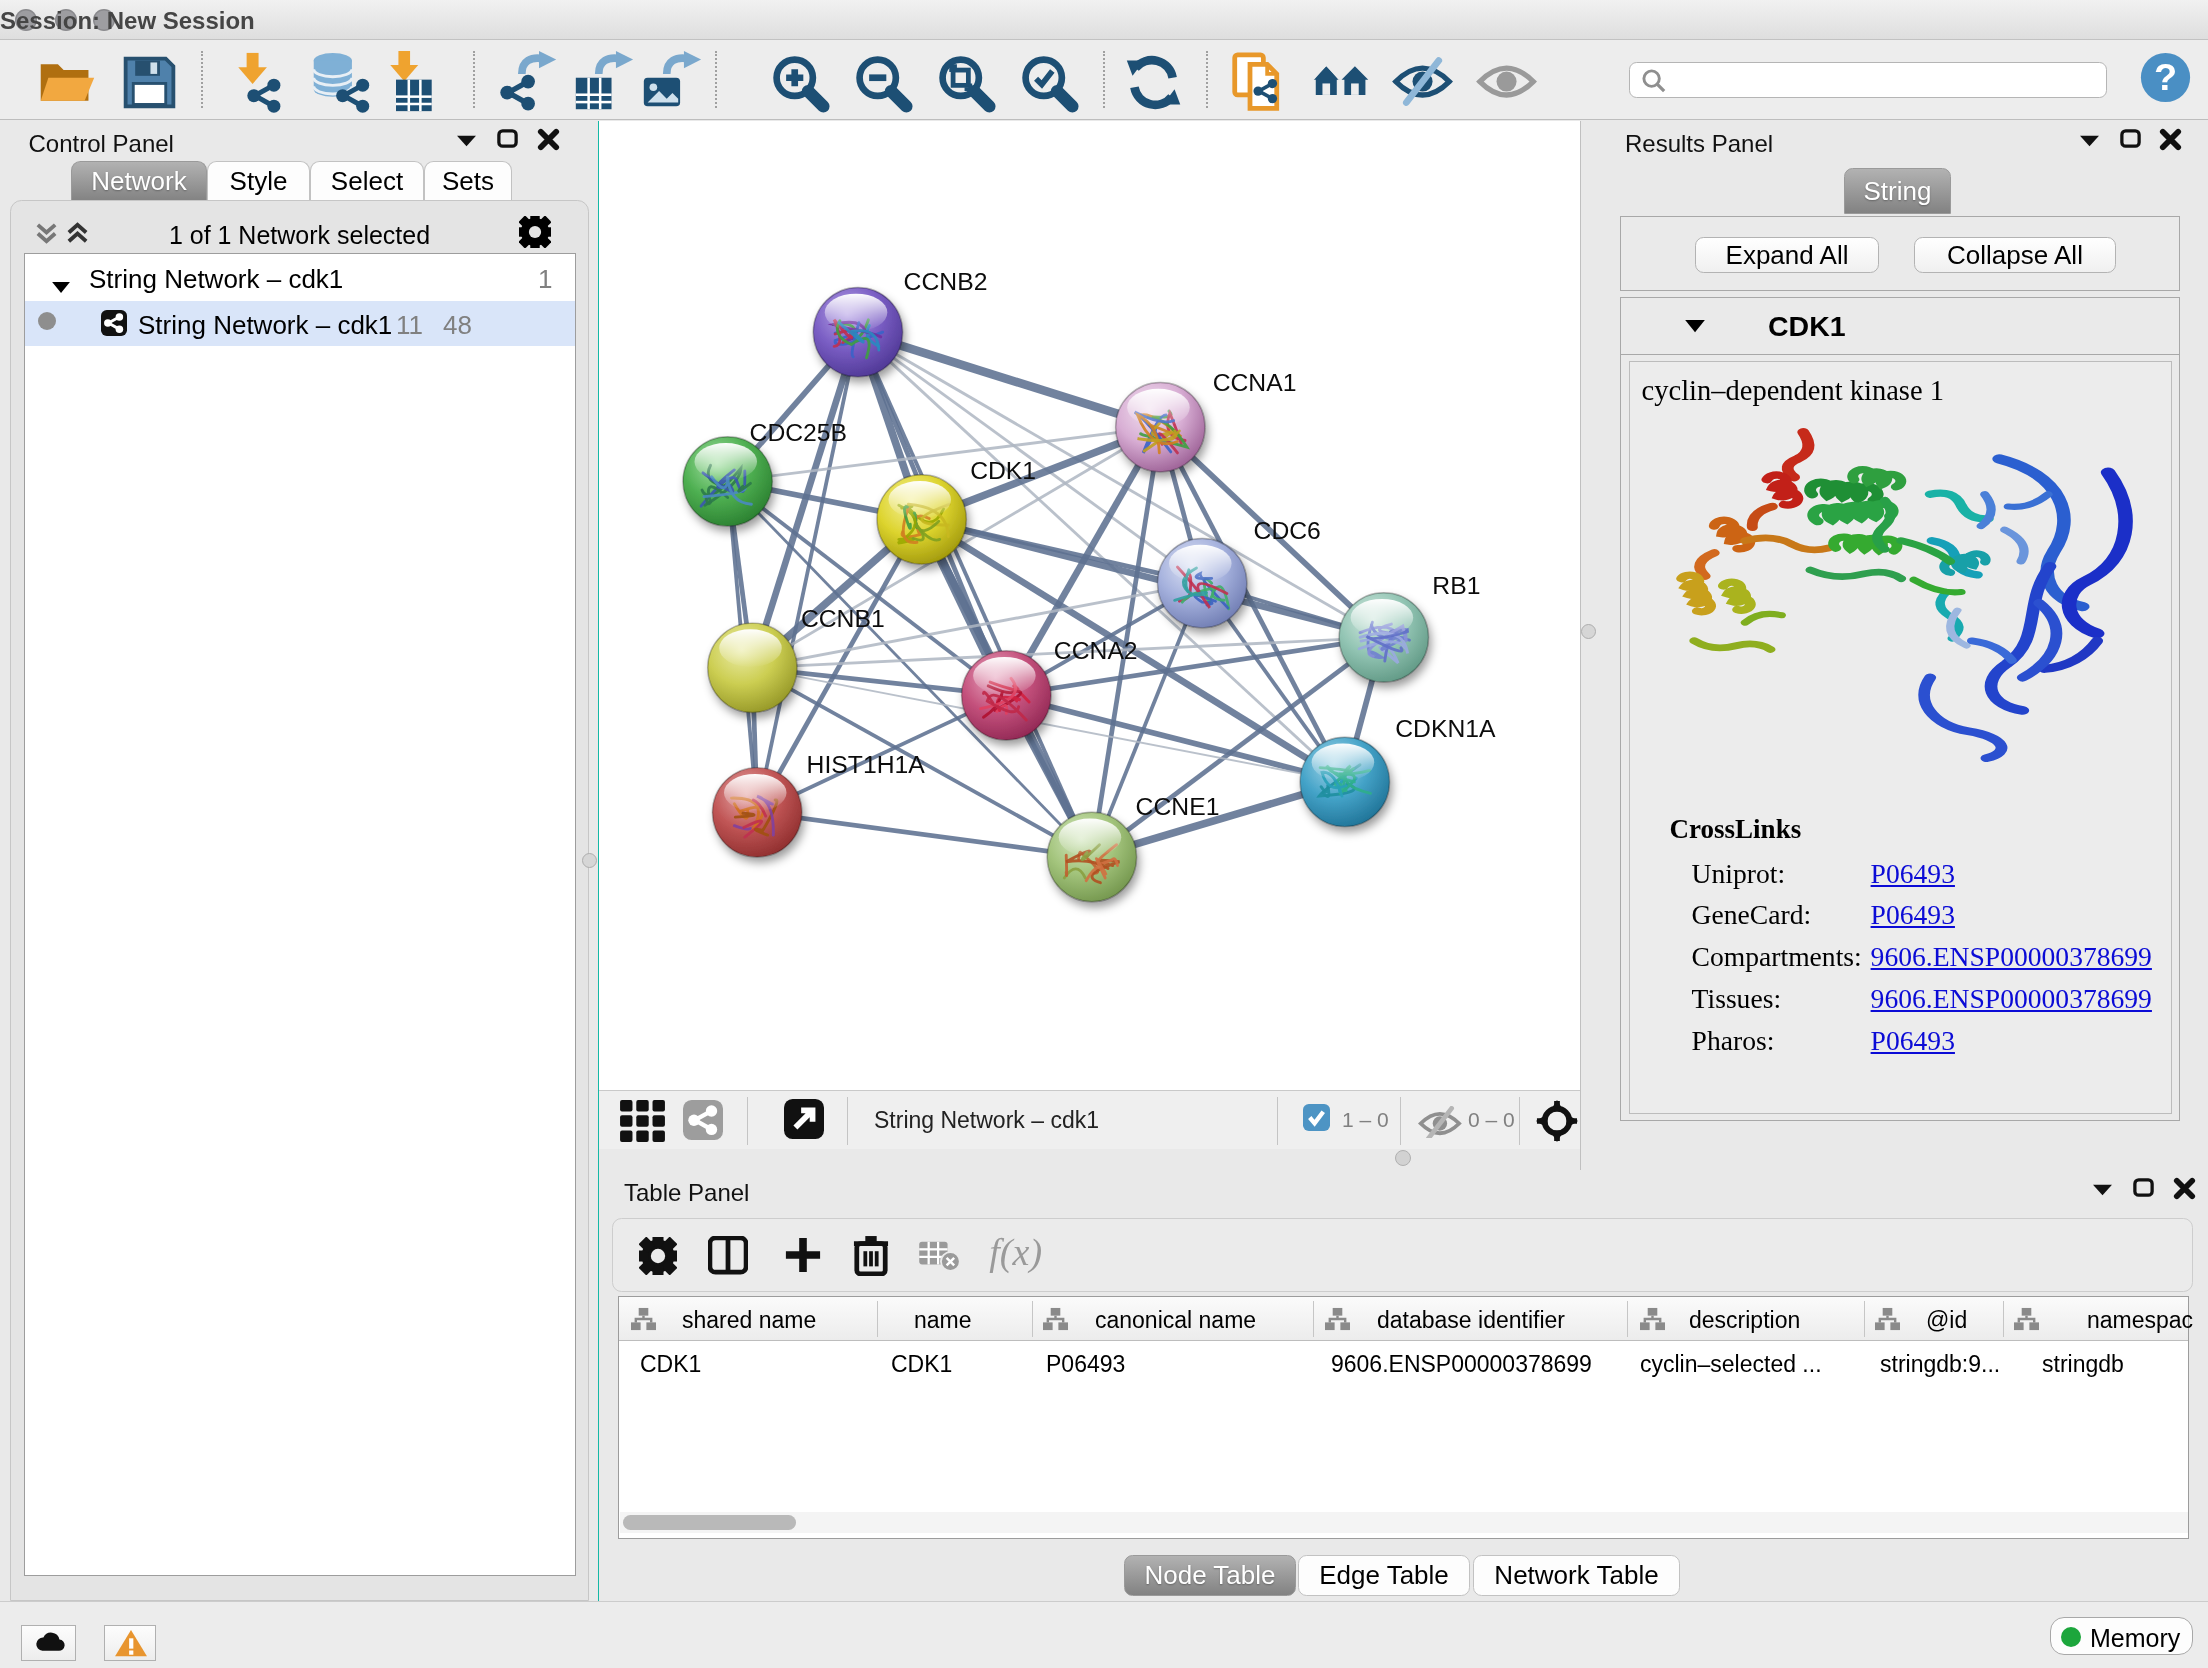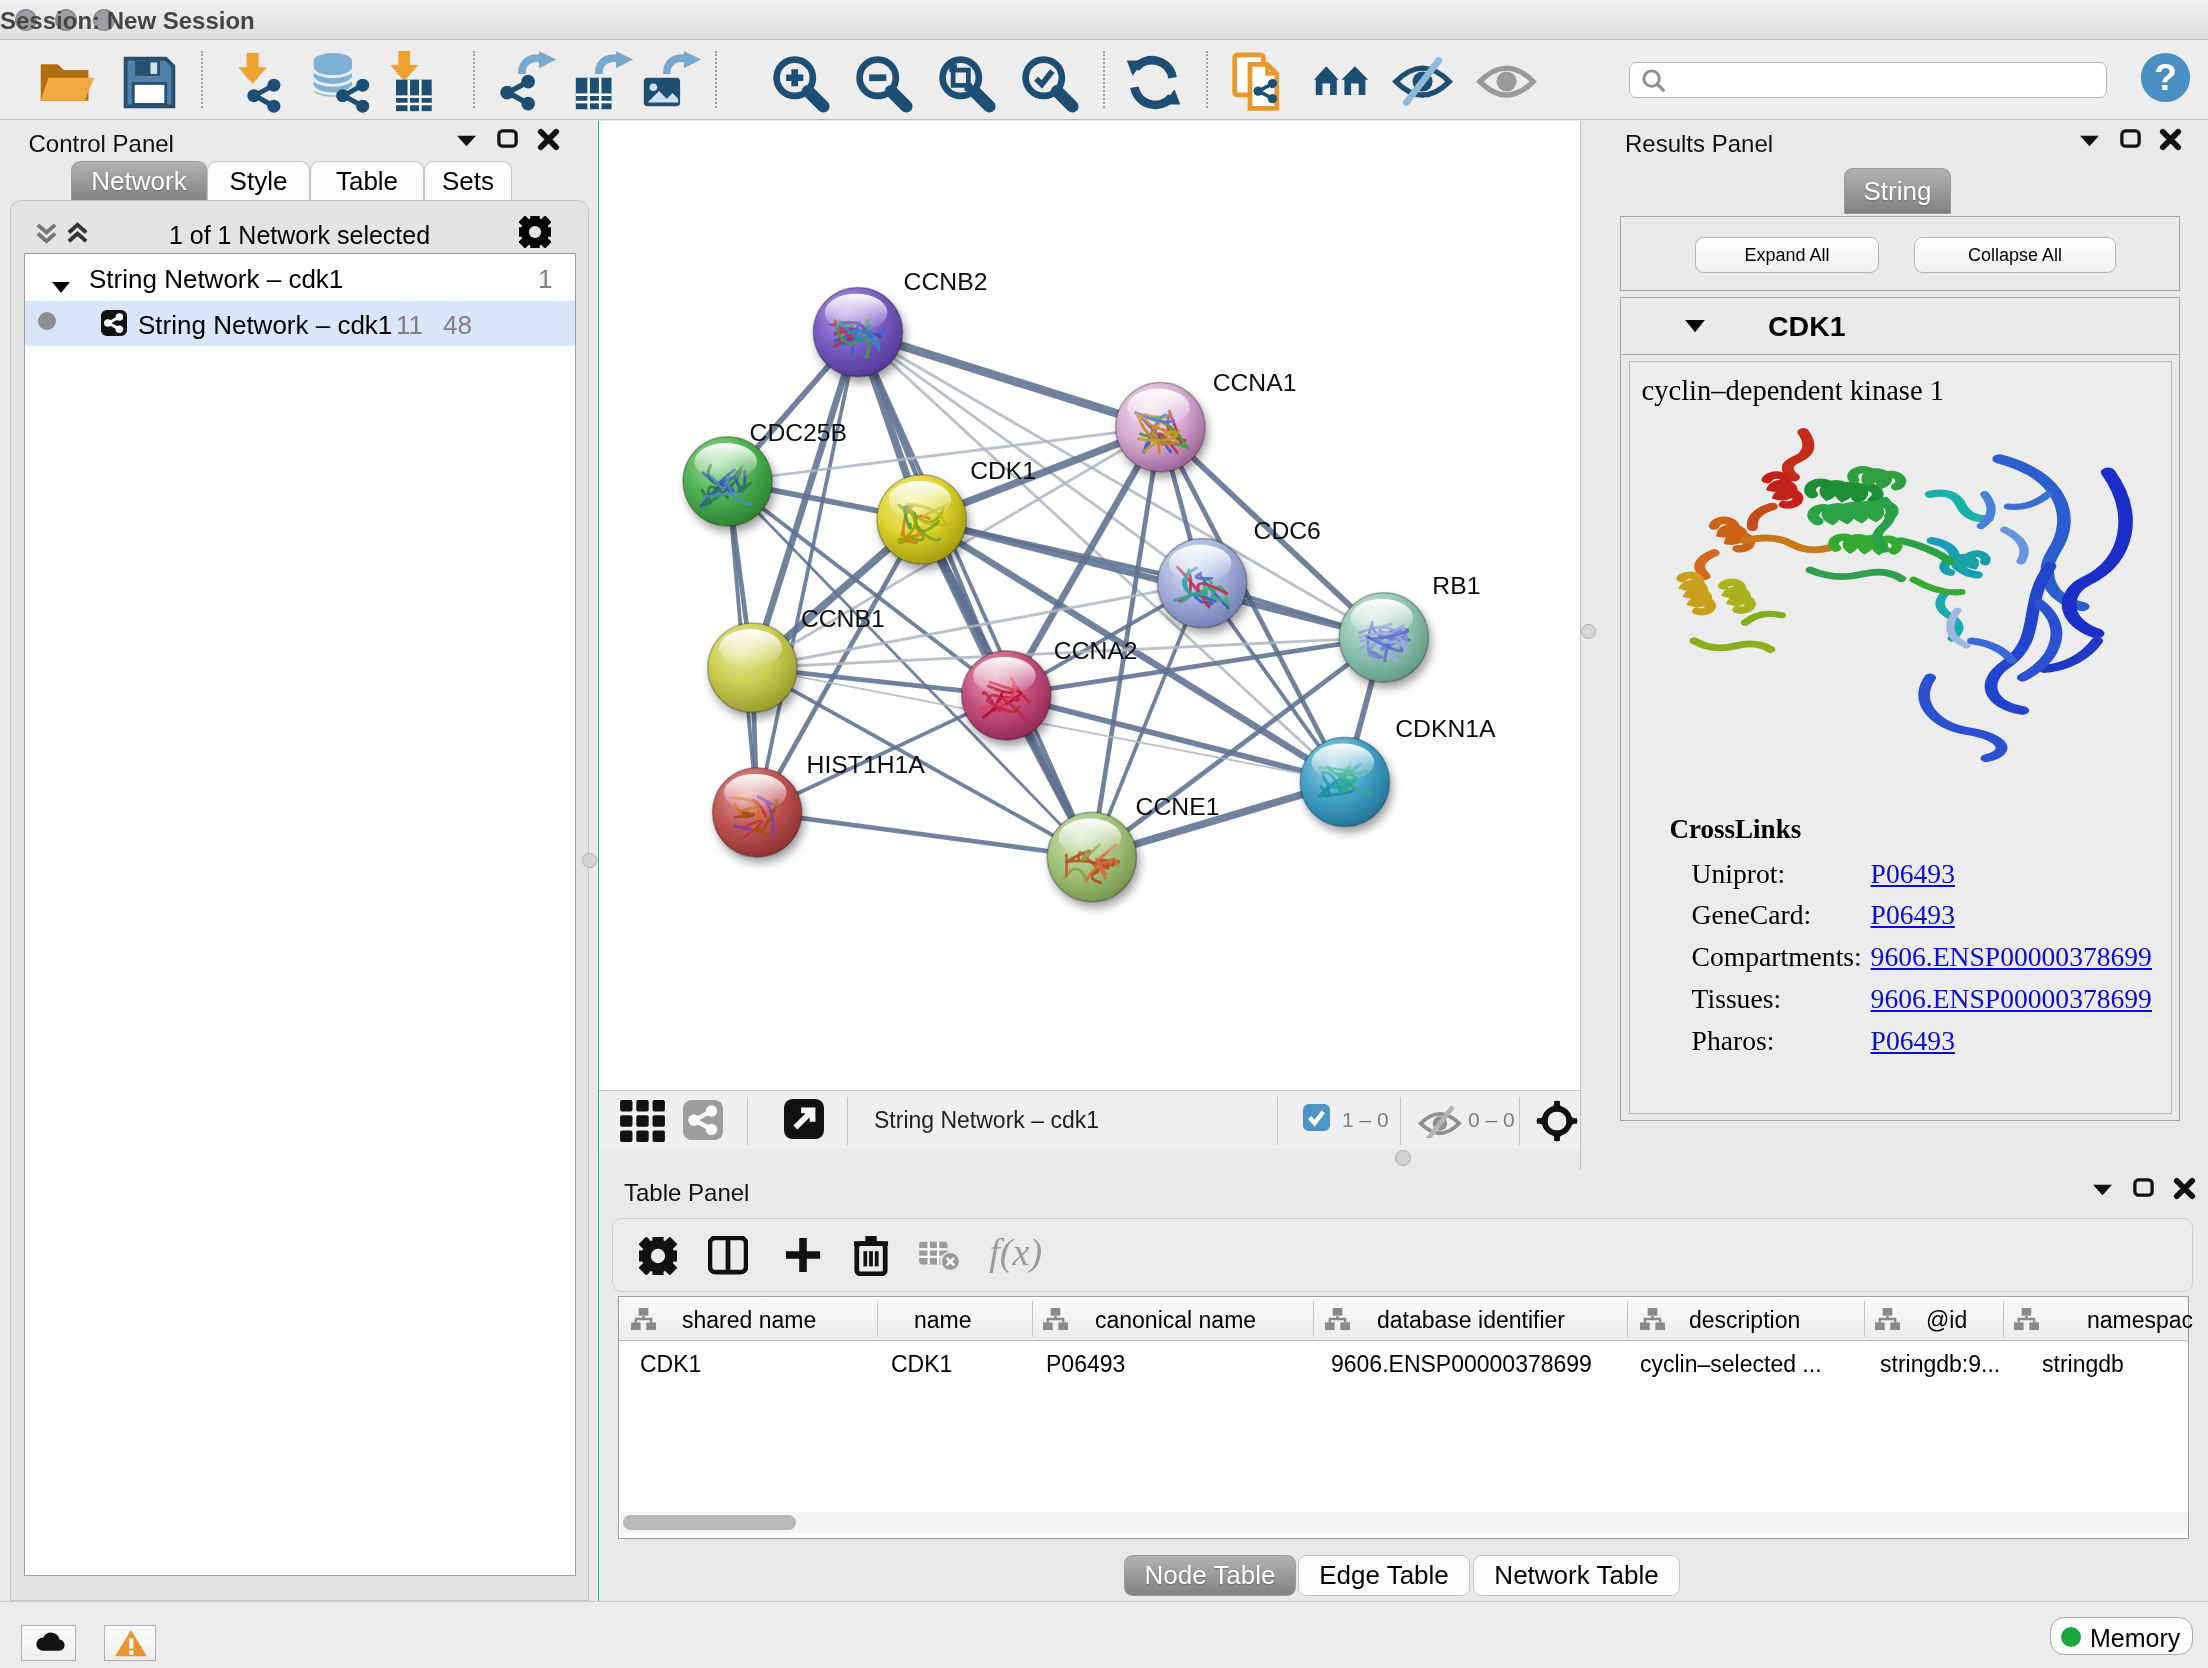--- a/index.html
+++ b/index.html
@@ -32,21 +32,21 @@
 
 .netview{position:absolute;left:599px;top:0;width:1053px;height:1028px;background:#fff}
 .netbar{position:absolute;left:0;top:969px;width:981px;height:59px;
   background:#efefef;border-top:1px solid #c9c9c9}
 .nbsep{position:absolute;top:5.7px;height:48px;width:0;border-left:1px solid #c4c4c4}
 
 .rpanel{position:absolute;left:1580px;top:0;width:629px;height:1049px;
   background:#e9e9e9;border-left:1px solid #c0c0c0}
 .rbox{position:absolute;border:1px solid #a8a8a8;background:#eaeaea}
 .btn{position:absolute;background:linear-gradient(#ffffff,#f0f0f0);
-  border:1px solid #b3b3b3;border-radius:8.6px;font-size:18px;color:#000;
+  border:1px solid #b3b3b3;border-radius:8.6px;font-size:26px;color:#000;
   text-align:center}
 .serif{font-family:"Liberation Serif",serif}
 a.lnk{color:#0b0bd6;text-decoration:underline;font-family:"Liberation Serif",serif}
 
 .tpanel{position:absolute;left:599px;top:1049px;width:1609px;height:431px;background:#e9e9e9}
 .ttool{position:absolute;left:13.3px;top:48px;width:1581px;height:74px;
   background:#ebebeb;border:1px solid #cdcdcd;border-radius:9.5px}
 .tbl{position:absolute;left:19px;top:126px;width:1571px;height:243px;
   background:#fff;border:1px solid #9c9c9c}
 .thead{position:absolute;left:0;top:0;width:100%;height:44px;
@@ -254,21 +254,21 @@
           </svg></div>
         <div class="abs" style="right:80px;top:6.7px"><svg width="23" height="23" viewBox="0 0 24 24" style="">
             <rect x="3" y="3" width="18" height="16" rx="4" fill="none" stroke="#111" stroke-width="3.4"></rect>
           </svg></div>
         <div class="abs" style="right:38px;top:5.7px"><svg width="25" height="25" viewBox="0 0 26 26" style="">
             <path d="M5 5 L21 21 M21 5 L5 21" stroke="#111" stroke-width="6" stroke-linecap="round"></path>
           </svg></div>
       </div>
       <div class="tab sel" style="left:71px;width:136px;top:40px">Network</div>
       <div class="tab" style="left:207px;width:103px;top:40px">Style</div>
-      <div class="tab" style="left:310px;width:114px;top:40px">Table</div>
+      <div class="tab" style="left:310px;width:114px;top:40px">Select</div>
       <div class="tab" style="left:424px;width:88px;top:40px">Sets</div>
       <div class="card" style="left:9.5px;top:79px;width:579px;height:1401px"></div>
       <div class="abs" style="left:34px;top:100px"><svg width="25" height="25" viewBox="0 0 26 26" style="">
           <path d="M4 4 L13 12 L22 4 M4 13 L13 21 L22 13" fill="none" stroke="#777" stroke-width="4"></path>
         </svg></div>
       <div class="abs" style="left:65px;top:100px"><svg width="25" height="25" viewBox="0 0 26 26" style="">
           <path d="M4 12 L13 4 L22 12 M4 21 L13 13 L22 21" fill="none" stroke="#333" stroke-width="4"></path>
         </svg></div>
       <div class="abs" style="left:0;top:100px;width:599px;text-align:center;font-size:25px;color:#000">1 of 1 Network selected</div>
       <div class="abs" style="left:519px;top:95px"><svg width="32" height="32" viewBox="0 0 34 34" style="">

